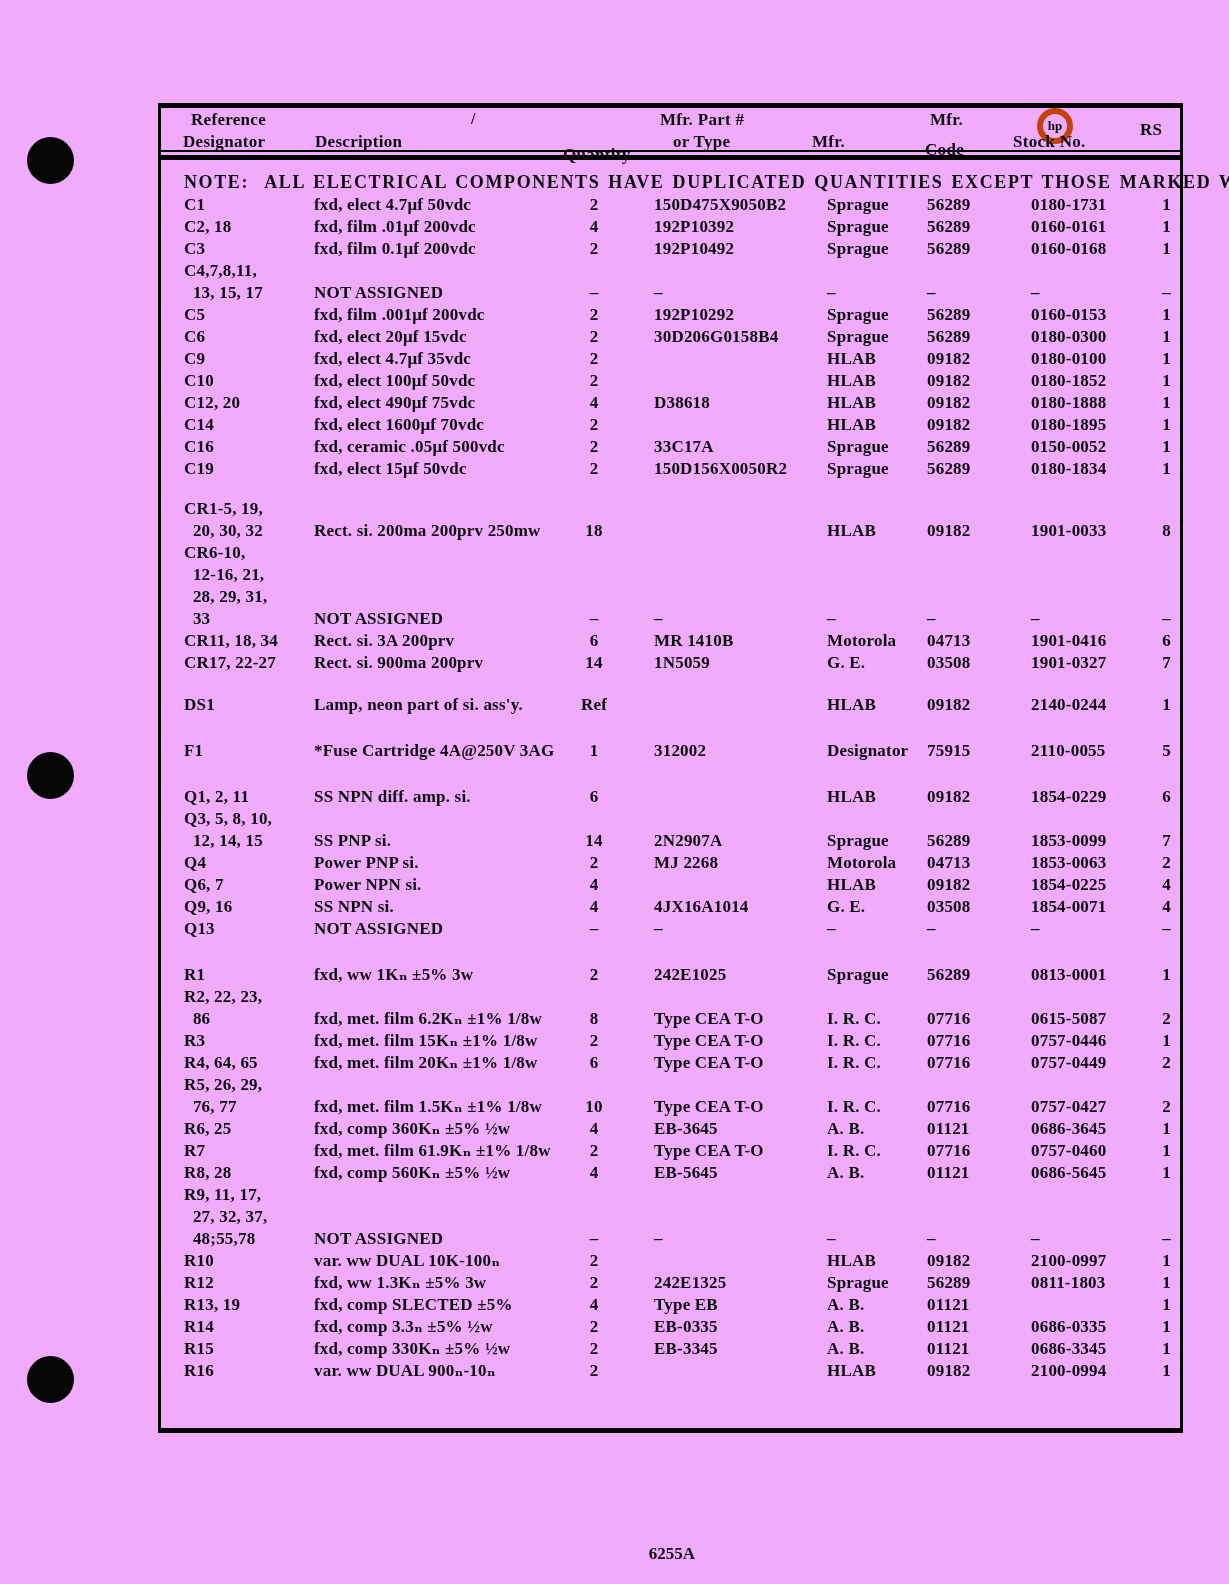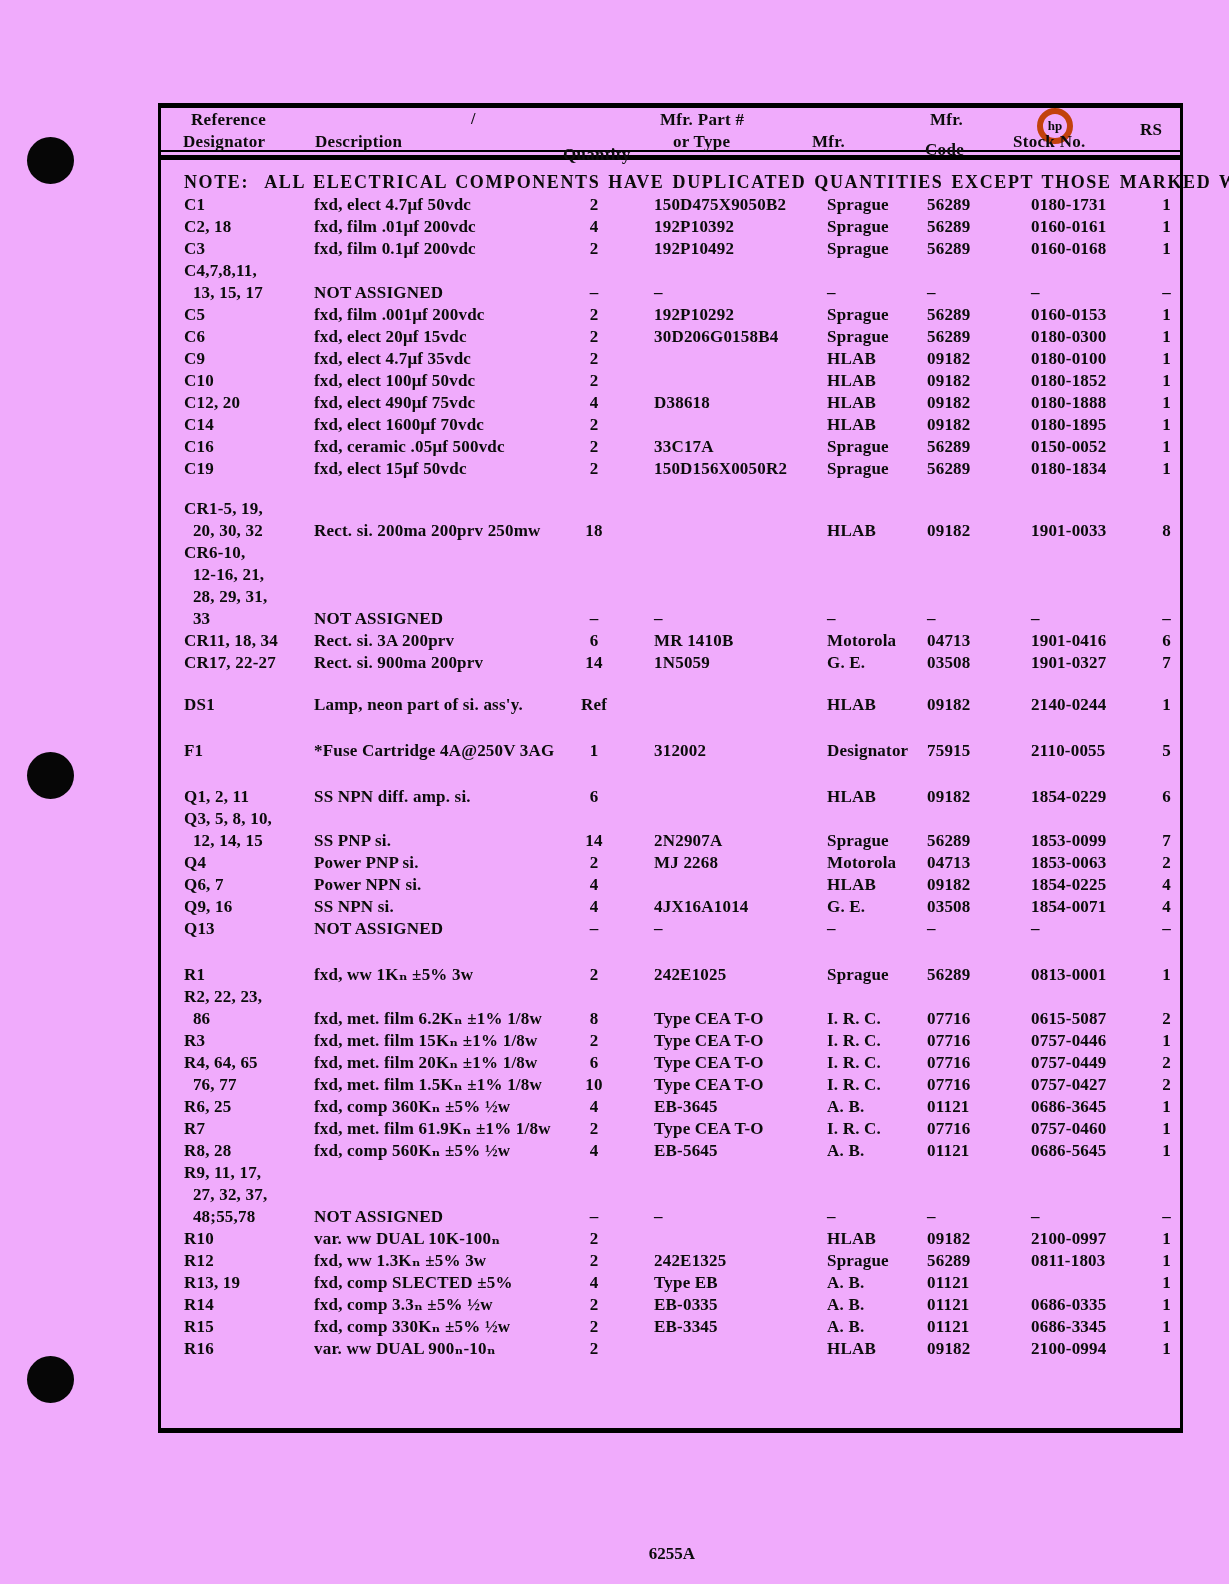--- a/index.html
+++ b/index.html
@@ -432,20 +432,30 @@
           <div class="cell c-ref">R4, 64, 65</div>
           <div class="cell c-desc">fxd, met. film 20Kₙ ±1% 1/8w</div>
           <div class="cell c-qty">6</div>
           <div class="cell c-part">Type CEA T-O</div>
           <div class="cell c-mfr">I. R. C.</div>
           <div class="cell c-code">07716</div>
           <div class="cell c-stock">0757-0449</div>
           <div class="cell c-rs">2</div>
         </div>
         <div class="row">
+          <div class="cell c-ref">R5, 26, 29,</div>
+          <div class="cell c-desc"></div>
+          <div class="cell c-qty"></div>
+          <div class="cell c-part"></div>
+          <div class="cell c-mfr"></div>
+          <div class="cell c-code"></div>
+          <div class="cell c-stock"></div>
+          <div class="cell c-rs"></div>
+        </div>
+        <div class="row">
           <div class="cell c-ref">  76, 77</div>
           <div class="cell c-desc">fxd, met. film 1.5Kₙ ±1% 1/8w</div>
           <div class="cell c-qty">10</div>
           <div class="cell c-part">Type CEA T-O</div>
           <div class="cell c-mfr">I. R. C.</div>
           <div class="cell c-code">07716</div>
           <div class="cell c-stock">0757-0427</div>
           <div class="cell c-rs">2</div>
         </div>
         <div class="row">

